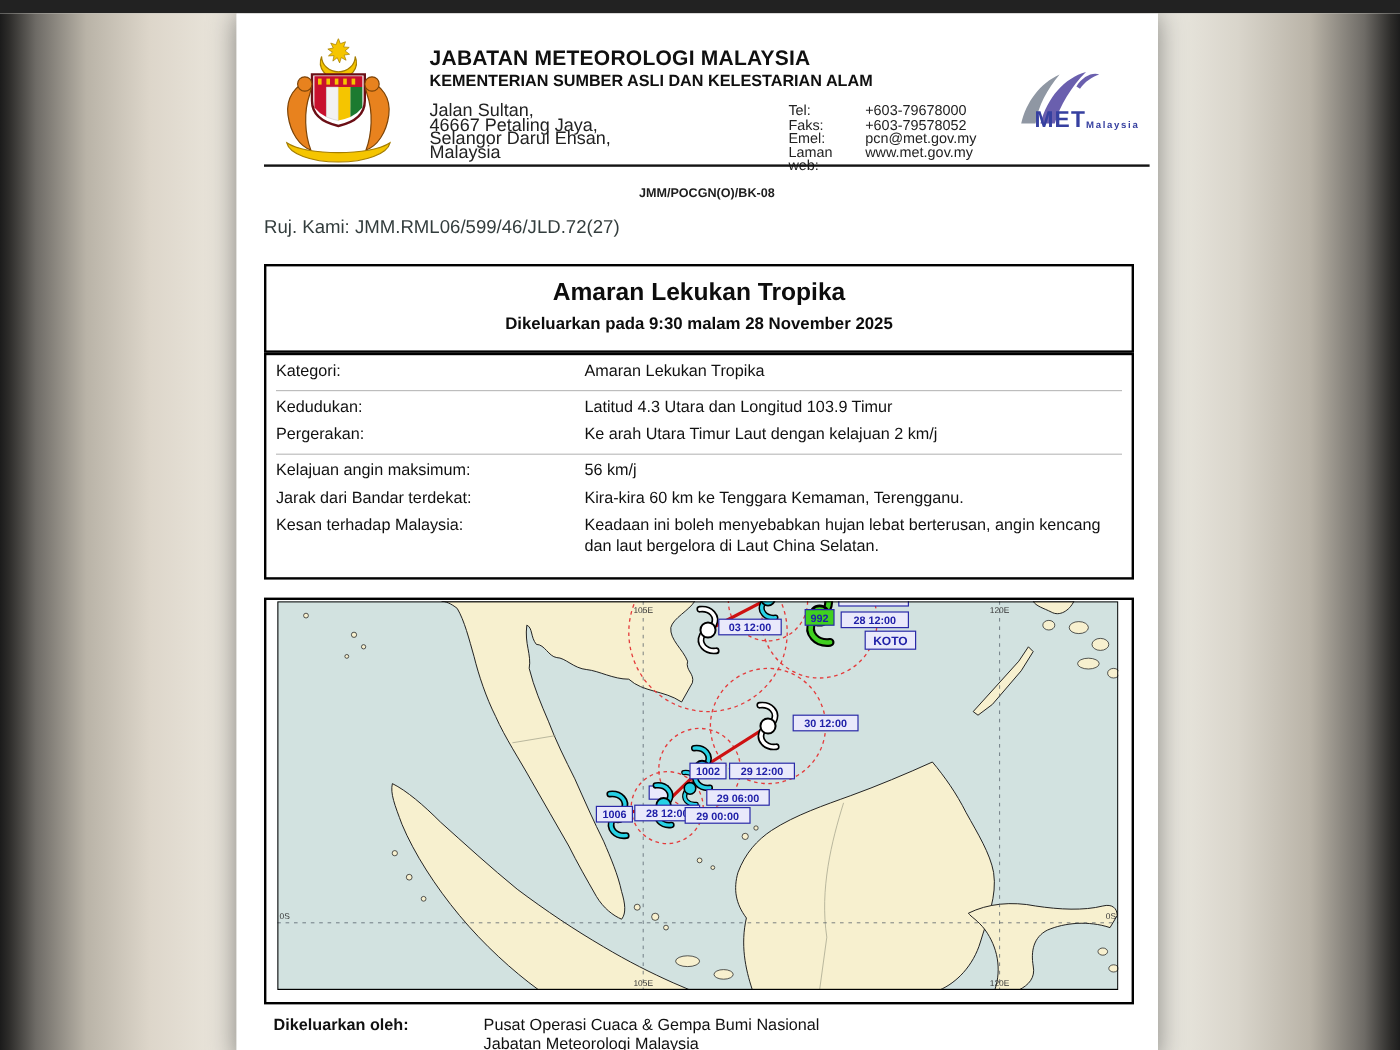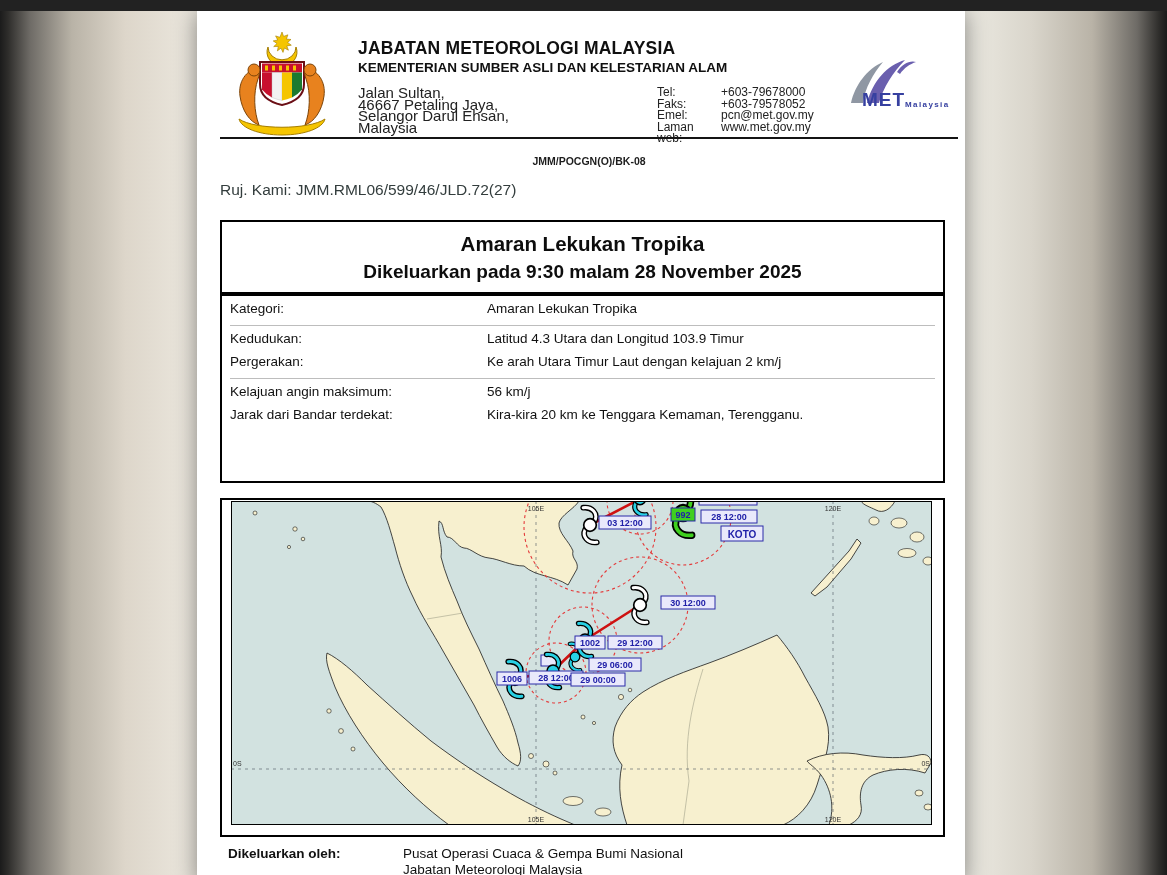--- a/index.html
+++ b/index.html
@@ -20,21 +20,21 @@
   .addr     { left:161px; top:76px;  font-size:15px; line-height:11.5px; color:#222; }
   .contacts { left:460px; top:76px;  font-size:12px; line-height:11.5px; color:#222; }
   .contacts .row { display:flex; }
   .contacts .clabel { width:64px; }
   .rule     { left:23px; top:126px; width:738px; height:2px; background:#141414; }
   .formcode { left:23px; top:144px; width:738px; text-align:center; font-size:10.5px; font-weight:bold; color:#1d1d1d; }
   .ruj      { left:23px; top:170px; font-size:15.5px; color:#333d3d; }
 
   .title-box { left:23px; top:209px; width:725px; height:74px; border:2px solid #000; text-align:center; padding-top:10px; }
   .w-title   { font-size:20.5px; font-weight:bold; color:#0d0d0d; }
-  .w-issued  { font-size:19px;  font-weight:bold; margin-top:5px; color:#0d0d0d; }
+  .w-issued  { font-size:14px;  font-weight:bold; margin-top:5px; color:#0d0d0d; }
 
   .details-box { left:23px; top:283px; width:725px; height:189px; border:2px solid #000; padding:0 8px; font-size:13.5px; }
   .group { padding:4px 0 2px; }
   .group + .group { border-top:1px solid #bdbdbd; }
   .drow { display:flex; margin-bottom:6px; line-height:17px; }
   .dlabel { width:257px; flex:none; }
   .dvalue { flex:1; }
 
   .map-box { left:23px; top:487px; width:725px; height:339px; border:2px solid #000; background:#fff; }
   .map { position:absolute; left:9px; top:1px; }
@@ -161,21 +161,25 @@
           <div class="dvalue">Ke arah Utara Timur Laut dengan kelajuan 2 km/j</div>
         </div>
       </div>
       <div class="group">
         <div class="drow">
           <div class="dlabel">Kelajuan angin maksimum:</div>
           <div class="dvalue">56 km/j</div>
         </div>
         <div class="drow">
           <div class="dlabel">Jarak dari Bandar terdekat:</div>
-          <div class="dvalue">Kira-kira 20 km ke Tenggara Kemaman, Terengganu.</div>
+          <div class="dvalue">Kira-kira 60 km ke Tenggara Kemaman, Terengganu.</div>
+        </div>
+        <div class="drow">
+          <div class="dlabel">Kesan terhadap Malaysia:</div>
+          <div class="dvalue">Keadaan ini boleh menyebabkan hujan lebat berterusan, angin kencang dan laut bergelora di Laut China Selatan.</div>
         </div>
       </div>
     </div>
 
     <div class="abs map-box">
       <svg class="map" width="701" height="324" viewBox="0 0 701 324">
         <defs>
           <g id="tc">
             <path class="armK" d="M4.5,-4 C8,-11 2,-17.5 -6.5,-16.5"></path>
             <path class="armK" d="M-4.5,4 C-8,11 -2,17.5 6.5,16.5"></path>

